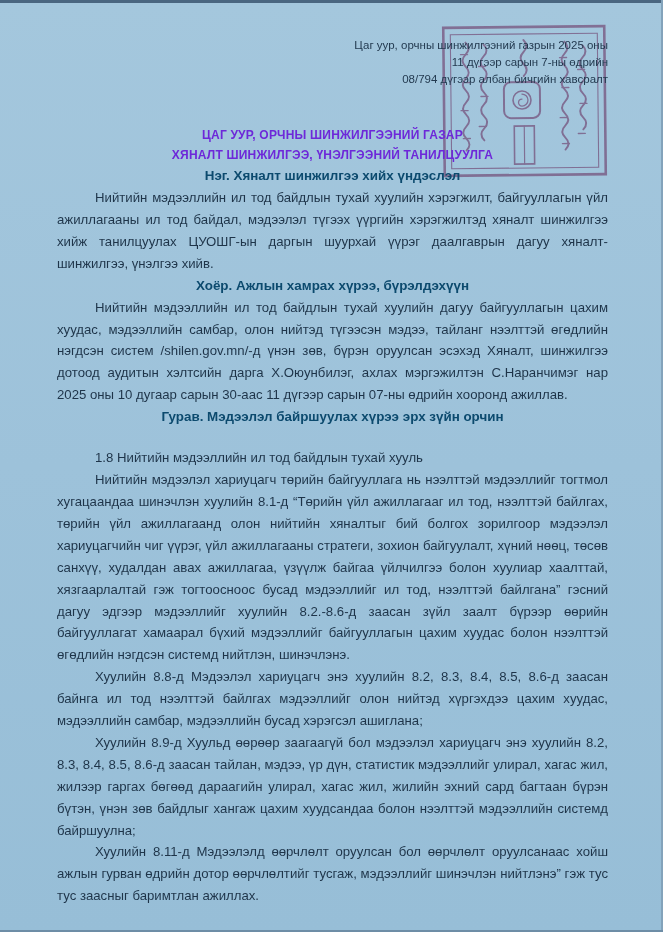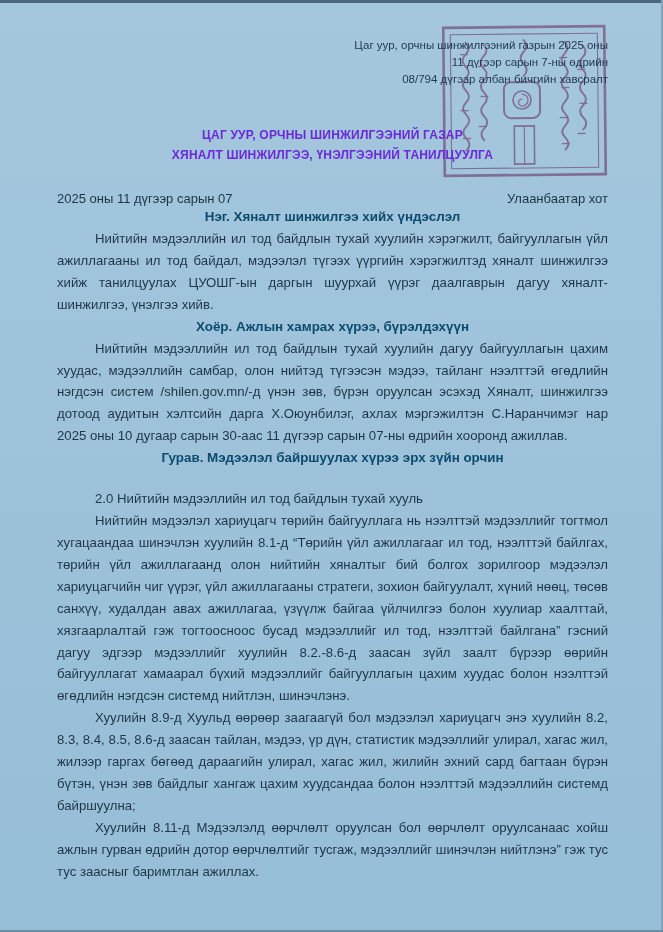--- a/index.html
+++ b/index.html
@@ -83,33 +83,30 @@
     <div>Цаг уур, орчны шинжилгээний газрын 2025 оны</div>
     <div>11 дүгээр сарын 7-ны өдрийн</div>
     <div>08/794 дүгээр албан бичгийн хавсралт</div>
   </div>
 
   <div class="title-block">
     <div>ЦАГ УУР, ОРЧНЫ ШИНЖИЛГЭЭНИЙ ГАЗАР</div>
     <div>ХЯНАЛТ ШИНЖИЛГЭЭ, ҮНЭЛГЭЭНИЙ ТАНИЛЦУУЛГА</div>
   </div>
 
-  <div class="date-row">
-    <span>2025 оны 11 дүгээр сарын 07</span>
-    <span>Улаанбаатар хот</span>
-  </div>
 
   <h2 class="sec mt-sec1">Нэг. Хяналт шинжилгээ хийх үндэслэл</h2>
   <p class="body">Нийтийн мэдээллийн ил тод байдлын тухай хуулийн хэрэгжилт, байгууллагын үйл ажиллагааны ил тод байдал, мэдээлэл түгээх үүргийн хэрэгжилтэд хяналт шинжилгээ хийж танилцуулах ЦУОШГ-ын даргын шуурхай үүрэг даалгаврын дагуу хяналт-шинжилгээ, үнэлгээ хийв.</p>
 
   <h2 class="sec">Хоёр. Ажлын хамрах хүрээ, бүрэлдэхүүн</h2>
   <p class="body">Нийтийн мэдээллийн ил тод байдлын тухай хуулийн дагуу байгууллагын цахим хуудас, мэдээллийн самбар, олон нийтэд түгээсэн мэдээ, тайланг нээлттэй өгөдлийн нэгдсэн систем /shilen.gov.mn/-д үнэн зөв, бүрэн оруулсан эсэхэд Хяналт, шинжилгээ дотоод аудитын хэлтсийн дарга Х.Оюунбилэг, ахлах мэргэжилтэн С.Наранчимэг нар 2025 оны 10 дугаар сарын 30-аас 11 дүгээр сарын 07-ны өдрийн хооронд ажиллав.</p>
 
   <h2 class="sec mt-sec3">Гурав. Мэдээлэл байршуулах хүрээ эрх зүйн орчин</h2>
-  <p class="sub">2.0 Нийтийн мэдээллийн ил тод байдлын тухай хууль</p>
+  <p class="sub">1.8 Нийтийн мэдээллийн ил тод байдлын тухай хууль</p>
   <p class="body">Нийтийн мэдээлэл хариуцагч төрийн байгууллага нь нээлттэй мэдээллийг тогтмол хугацаандаа шинэчлэн хуулийн 8.1-д “Төрийн үйл ажиллагааг ил тод, нээлттэй байлгах, төрийн үйл ажиллагаанд олон нийтийн хяналтыг бий болгох зорилгоор мэдээлэл хариуцагчийн чиг үүрэг, үйл ажиллагааны стратеги, зохион байгуулалт, хүний нөөц, төсөв санхүү, худалдан авах ажиллагаа, үзүүлж байгаа үйлчилгээ болон хуулиар хаалттай, хязгаарлалтай гэж тогтоосноос бусад мэдээллийг ил тод, нээлттэй байлгана” гэсний дагуу эдгээр мэдээллийг хуулийн 8.2.-8.6-д заасан зүйл заалт бүрээр өөрийн байгууллагат хамаарал бүхий мэдээллийг байгууллагын цахим хуудас болон нээлттэй өгөдлийн нэгдсэн системд нийтлэн, шинэчлэнэ.</p>
+  <p class="body">Хуулийн 8.8-д Мэдээлэл хариуцагч энэ хуулийн 8.2, 8.3, 8.4, 8.5, 8.6-д заасан байнга ил тод нээлттэй байлгах мэдээллийг олон нийтэд хүргэхдээ цахим хуудас, мэдээллийн самбар, мэдээллийн бусад хэрэгсэл ашиглана;</p>
   <p class="body">Хуулийн 8.9-д Хуульд өөрөөр заагаагүй бол мэдээлэл хариуцагч энэ хуулийн 8.2, 8.3, 8.4, 8.5, 8.6-д заасан тайлан, мэдээ, үр дүн, статистик мэдээллийг улирал, хагас жил, жилээр гаргах бөгөөд дараагийн улирал, хагас жил, жилийн эхний сард багтаан бүрэн бүтэн, үнэн зөв байдлыг хангаж цахим хуудсандаа болон нээлттэй мэдээллийн системд байршуулна;</p>
   <p class="body">Хуулийн 8.11-д Мэдээлэлд өөрчлөлт оруулсан бол өөрчлөлт оруулсанаас хойш ажлын гурван өдрийн дотор өөрчлөлтийг тусгаж, мэдээллийг шинэчлэн нийтлэнэ” гэж тус тус заасныг баримтлан ажиллах.</p>
 
 </div>
 
 <div class="edge-right"></div>
 <div class="edge-bottom"></div>
 
 </body></html>

